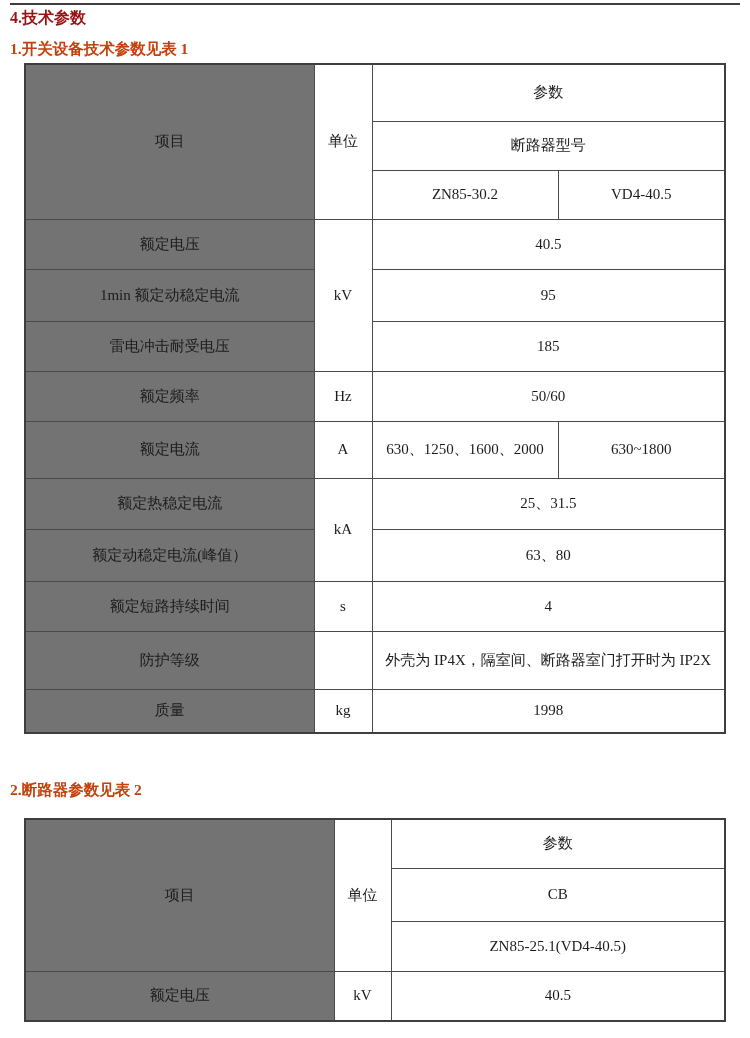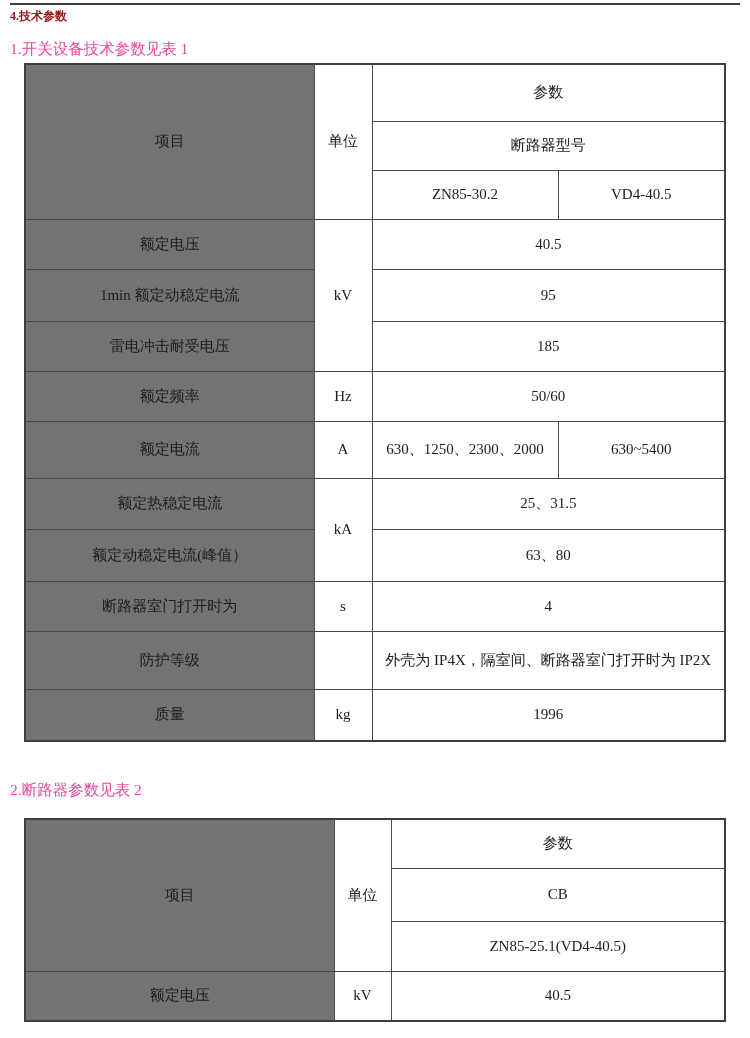--- a/index.html
+++ b/index.html
@@ -8,25 +8,25 @@
     background:#ffffff; overflow:hidden;
     font-family:"Liberation Serif","DejaVu Serif",serif;
     color:#1c1c1c;
   }
   .top-rule {
     position:absolute; left:10px; width:730px; top:3px;
     border-top:2px solid #3e3e3e; height:0;
   }
   .section-title {
     position:absolute; left:10px; top:8px; margin:0;
-    font-size:12px; font-weight:bold; color:#981414;
+    font-size:16px; font-weight:bold; color:#981414;
   }
   .caption {
     position:absolute; left:10px; margin:0;
-    font-size:15.5px; font-weight:normal; color:#ec4899;
+    font-size:15.5px; font-weight:bold; color:#c2410c;
   }
   .caption-1 { top:39px; }
   .caption-2 { top:780px; }
 
   table.spec {
     position:absolute; left:24px;
     border-collapse:collapse; table-layout:fixed;
     border:2px solid #3e3e3e;
   }
   table.t1 { top:63px; }
@@ -88,50 +88,50 @@
 
       <tr style="height:50px">
         <td class="pink">额定频率</td>
         <td>Hz</td>
         <td colspan="2">50/60</td>
       </tr>
 
       <tr style="height:57px">
         <td class="pink">额定电流</td>
         <td>A</td>
-        <td>630、1250、2300、2000</td>
-        <td>630~5400</td>
+        <td>630、1250、1600、2000</td>
+        <td>630~1800</td>
       </tr>
 
       <tr style="height:51px">
         <td class="pink">额定热稳定电流</td>
         <td rowspan="2">kA</td>
         <td colspan="2">25、31.5</td>
       </tr>
       <tr style="height:52px">
         <td class="pink">额定动稳定电流(峰值）</td>
         <td colspan="2">63、80</td>
       </tr>
 
       <tr style="height:50px">
-        <td class="pink">断路器室门打开时为</td>
+        <td class="pink">额定短路持续时间</td>
         <td>s</td>
         <td colspan="2">4</td>
       </tr>
 
       <tr style="height:58px">
         <td class="pink">防护等级</td>
         <td></td>
         <td colspan="2" class="left">外壳为 IP4X，隔室间、断路器室门打开时为 IP2X</td>
       </tr>
 
-      <tr style="height:52px">
+      <tr style="height:44px">
         <td class="pink">质量</td>
         <td>kg</td>
-        <td colspan="2">1996</td>
+        <td colspan="2">1998</td>
       </tr>
     </tbody>
   </table>
 
   <p class="caption caption-2">2.断路器参数见表 2</p>
 
   <table class="spec t2">
     <colgroup>
       <col style="width:309px">
         <col style="width:57px">

